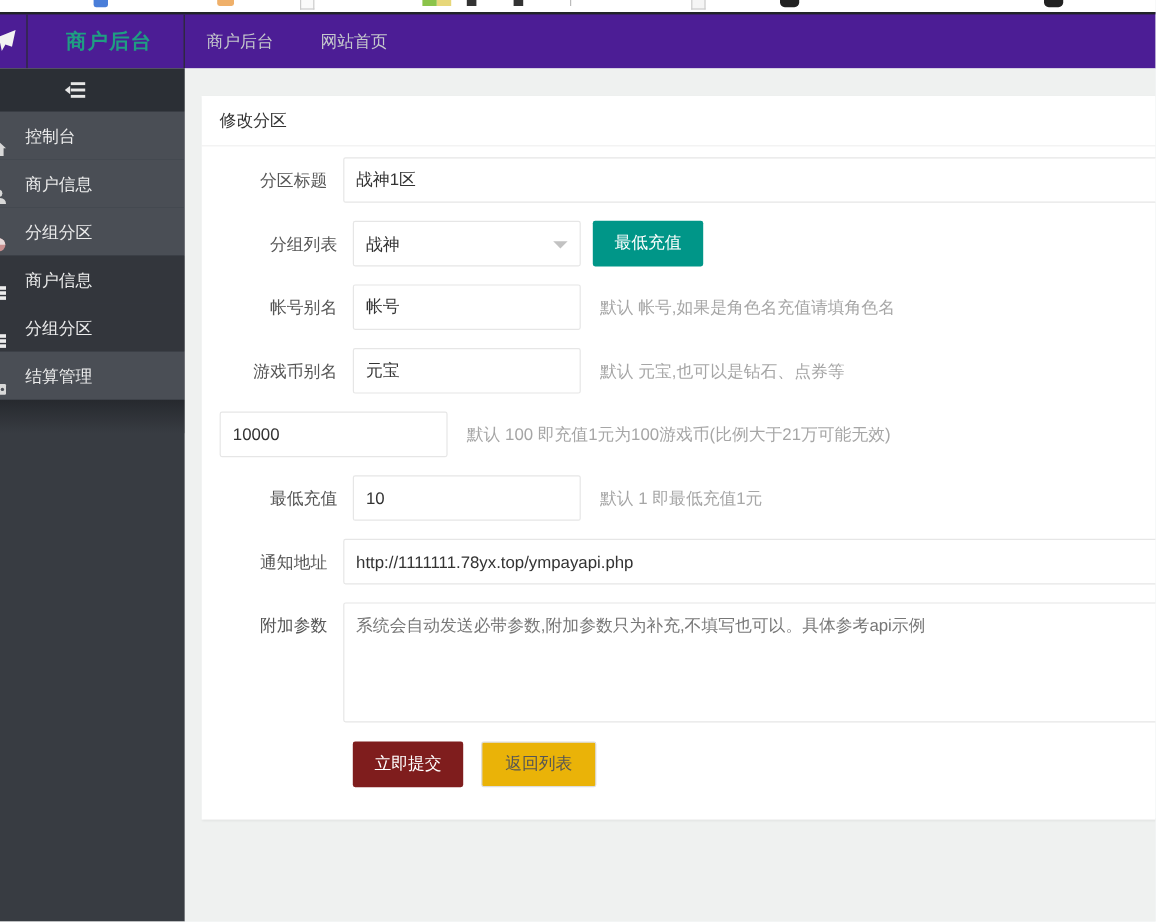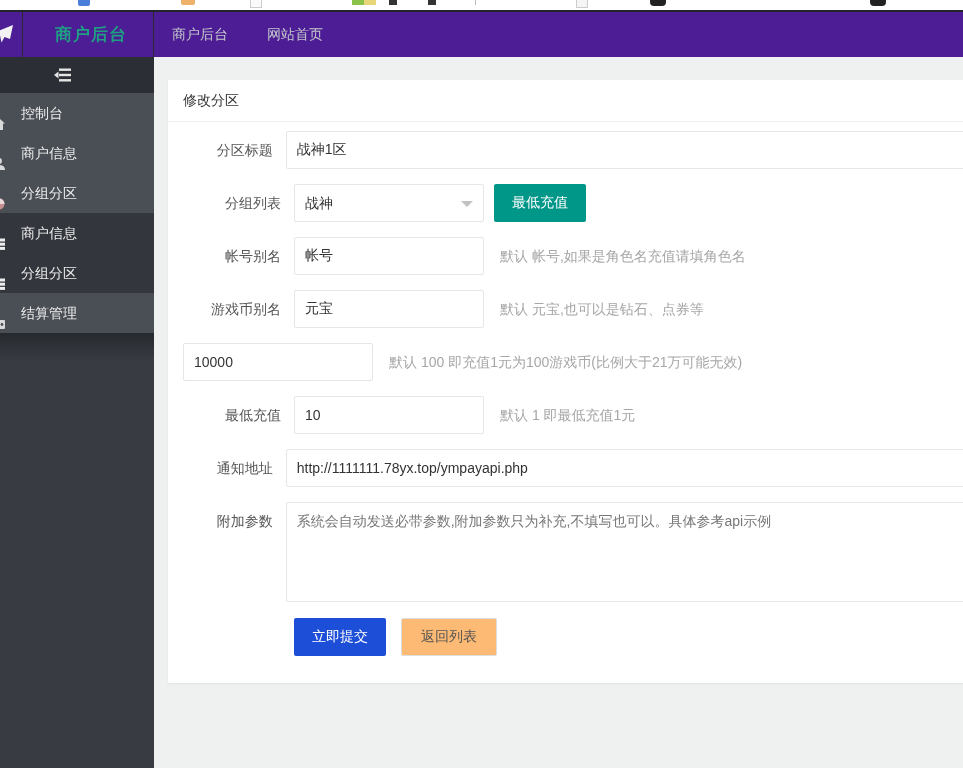--- a/index.html
+++ b/index.html
@@ -40,21 +40,21 @@
   .inp-mid { width:190px; }
   .hint { margin-left:16px; line-height:38px; font-size:14px; color:#A6A6A6; white-space:nowrap; }
 
   .select-box { width:190px; height:38px; border:1px solid #E6E6E6; border-radius:2px; position:relative; background:#fff; cursor:pointer; }
   .select-value { line-height:36px; padding-left:10px; font-size:14px; color:#333; }
   .sel-arrow { position:absolute; right:10px; top:16px; width:0; height:0; border-left:6px solid transparent; border-right:6px solid transparent; border-top:6px solid #C2C2C2; }
 
   .btn { height:38px; font-size:14px; border-radius:2px; cursor:pointer; font-family:inherit; }
   .btn-teal { border:none; color:#fff; padding:0 18px; }
   .btn-new { margin-left:10px; }
-  .btn-plain { background:#fdba74; border:1px solid #DDD; color:#555; padding:0 19px; margin-left:15px; }
+  .btn-plain { background:#eab308; border:1px solid #DDD; color:#555; padding:0 19px; margin-left:15px; }
 
   textarea.inp { width:740px; height:100px; padding:8px 10px; resize:none; line-height:20px; }
   textarea.inp::placeholder { color:#777; opacity:1; }
   .btn-row { margin-top:16px; margin-bottom:0; }
 </style>
 </head>
 <body>
 
 <div class="browser-strip">
   <div class="frag" style="left:78px;width:12px;height:6px;background:#4A7ED9;border-radius:0 0 2px 2px;"></div>
@@ -204,19 +204,19 @@
         <input class="inp inp-wide" type="text" value="http://1111111.78yx.top/ympayapi.php" style="">
       </div>
 
       <div class="form-row">
         <div class="form-label">附加参数</div>
         <textarea class="inp" placeholder="系统会自动发送必带参数,附加参数只为补充,不填写也可以。具体参考api示例" style=""></textarea>
       </div>
 
       <div class="form-row btn-row">
         <div class="form-label"></div>
-        <button class="btn btn-teal" style="background:#1d4ed8;text-align:right;">立即提交</button>
+        <button class="btn btn-teal" style="background:#7f1d1d;text-align:right;">立即提交</button>
         <button class="btn btn-plain">返回列表</button>
       </div>
 
     </div>
   </div>
 </div>
 
 </body></html>

